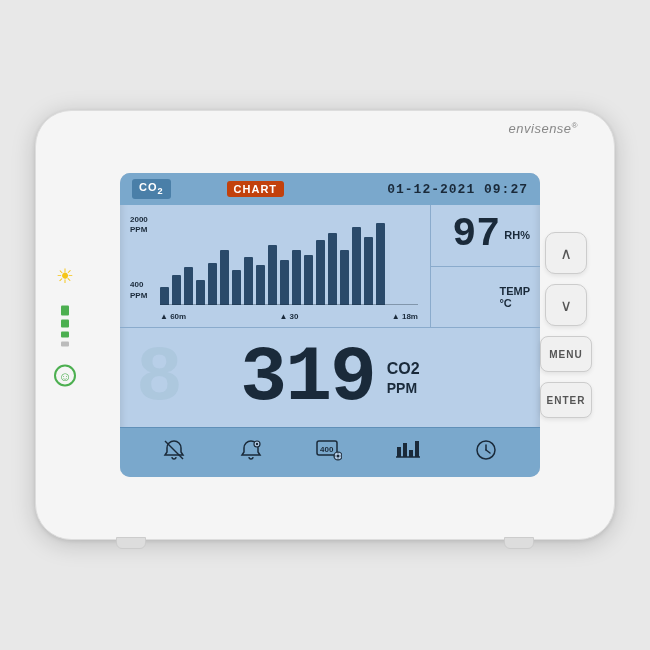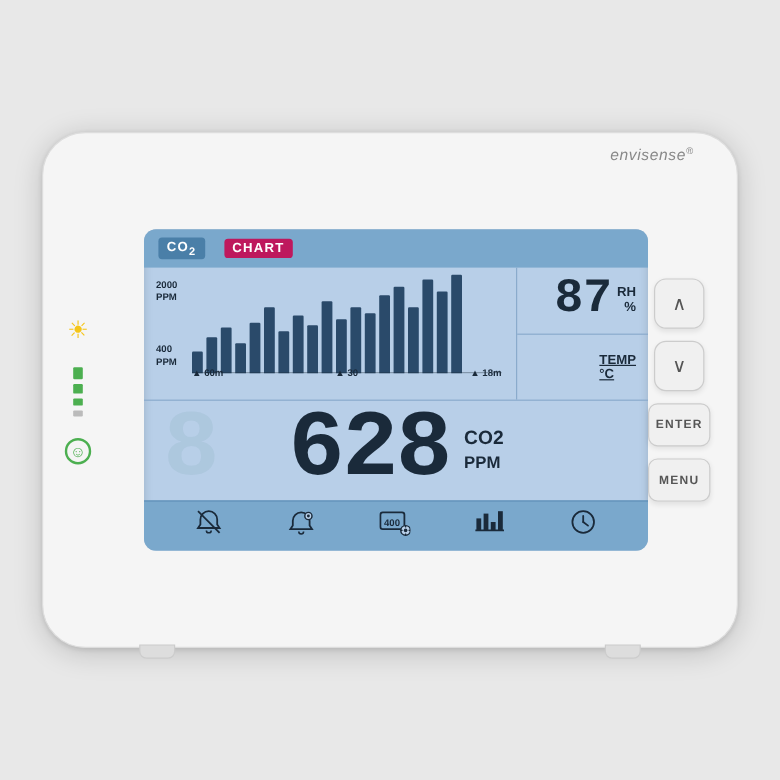--- a/index.html
+++ b/index.html
@@ -117,21 +117,21 @@
       font-size: 10px;
       font-weight: bold;
       color: #555;
       letter-spacing: 1px;
       box-shadow: 0 2px 4px rgba(0,0,0,0.08);
     }
 
     
     .screen {
       width: 420px;
-      height: 268px;
+      height: 304px;
       background: #b8cfe8;
       border-radius: 10px;
       display: flex;
       flex-direction: column;
       overflow: hidden;
       box-shadow: inset 0 2px 8px rgba(0,0,0,0.15);
       margin-left: 10px;
     }
 
     
@@ -146,27 +146,28 @@
     .top-co2-label {
       background: #4a7fa8;
       color: #fff;
       font-size: 11px;
       font-weight: bold;
       padding: 2px 7px;
       border-radius: 3px;
       letter-spacing: 1px;
     }
     .top-chart-label {
-      background: #be185d;
+      background: #c2410c;
       color: #fff;
       font-size: 11px;
       font-weight: bold;
       padding: 2px 7px;
       border-radius: 3px;
       letter-spacing: 1px;
+      margin-left: 40px;
     }
     .top-datetime {
       margin-left: auto;
       font-size: 13px;
       color: #1a2a3a;
       font-weight: bold;
       letter-spacing: 1px;
       font-family: 'Courier New', monospace;
     }
 
@@ -219,22 +220,22 @@
       font-weight: bold;
       color: #1a2a3a;
       font-family: 'Courier New', monospace;
       line-height: 1;
     }
     .rh-unit {
       font-size: 11px;
       color: #1a2a3a;
       font-weight: bold;
       display: flex;
-      flex-direction: column;
-      align-items: flex-end;
+      flex-direction: row;
+      align-items: flex-start;
     }
     .temp-box {
       flex: 1;
       display: flex;
       align-items: center;
       justify-content: flex-end;
       padding-right: 10px;
       gap: 4px;
     }
     .temp-value {
@@ -244,21 +245,20 @@
       font-family: 'Courier New', monospace;
       line-height: 1;
     }
     .temp-unit {
       font-size: 11px;
       color: #1a2a3a;
       font-weight: bold;
       display: flex;
       flex-direction: column;
       align-items: flex-start;
-      text-decoration: underline;
     }
 
     
     .co2-big-area {
       height: 100px;
       border-top: 1px solid #8aabcc;
       display: flex;
       align-items: center;
       justify-content: center;
       padding: 0 16px;
@@ -364,20 +364,21 @@
       <div class="bar-segment" style="background:#bbb;height:5px;"></div>
     </div>
     <div class="indicator-smiley">☺</div>
   </div>
 
   <div class="screen">
 
     <div class="top-bar">
       <div class="top-co2-label">CO<sub>2</sub></div>
       <div class="top-chart-label">CHART</div>
+      <div class="top-datetime">01-12-2021 09:27</div>
     </div>
 
     <div class="main-area">
 
       <div class="chart-section">
         <div style="position:relative; flex:1; display:flex; flex-direction:column;">
 
           <div style="position:absolute; left:0; top:4px; font-size:8px; color:#1a2a3a; font-weight:bold; line-height:1.3;">
             <div>2000</div>
               <div>PPM</div>
@@ -405,49 +406,49 @@
               <div class="bar" style="height:65px;"></div>
               <div class="bar" style="height:72px;"></div>
               <div class="bar" style="height:55px;"></div>
               <div class="bar" style="height:78px;"></div>
               <div class="bar" style="height:68px;"></div>
               <div class="bar" style="height:82px;"></div>
             </div>
 
             <div style="position:absolute; bottom:18px; left:30px; right:4px; height:1px; background:#1a2a3a; opacity:0.35;"></div>
 
-            <div style="position:absolute; bottom:14px; left:30px; right:4px; display:flex; justify-content:space-between; font-size:8px; color:#1a2a3a; font-weight:bold;">
+            <div style="position:absolute; bottom:2px; left:30px; right:4px; display:flex; justify-content:space-between; font-size:8px; color:#1a2a3a; font-weight:bold;">
               <span>▲ 60m</span>
               <span>▲ 30</span>
               <span>▲ 18m</span>
             </div>
           </div>
         </div>
       </div>
 
       <div class="right-info">
         <div class="humidity-box">
-          <div class="rh-value">87</div>
+          <div class="rh-value">97</div>
           <div class="rh-unit">
             <span>RH</span>
             <span>%</span>
           </div>
         </div>
         <div class="temp-box">
           <div class="temp-unit">
             <span>TEMP</span>
             <span>°C</span>
           </div>
         </div>
       </div>
     </div>
 
     <div class="co2-big-area">
       <div class="co2-ghost">8</div>
-      <div class="co2-big-number">628</div>
+      <div class="co2-big-number">319</div>
       <div class="co2-labels">
         <div class="co2-label">CO2</div>
         <div class="co2-ppm-label">PPM</div>
       </div>
     </div>
 
     <div class="bottom-bar">
 
       <div class="bottom-icon" style="position:relative;">
         <svg width="22" height="22" viewBox="0 0 22 22">
@@ -495,21 +496,21 @@
           <line x1="11" y1="6" x2="11" y2="11" stroke="#1a2a3a" stroke-width="1.5" stroke-linecap="round"></line>
           <line x1="11" y1="11" x2="15" y2="14" stroke="#1a2a3a" stroke-width="1.5" stroke-linecap="round"></line>
         </svg>
       </div>
     </div>
   </div>
 
   <div class="right-buttons">
     <div class="btn-round">∧</div>
     <div class="btn-round">∨</div>
+    <div class="btn-label">MENU</div>
     <div class="btn-label">ENTER</div>
-    <div class="btn-label">MENU</div>
   </div>
 
   <div class="feet">
     <div class="foot"></div>
     <div class="foot"></div>
   </div>
 </div>
 
 </body></html>

